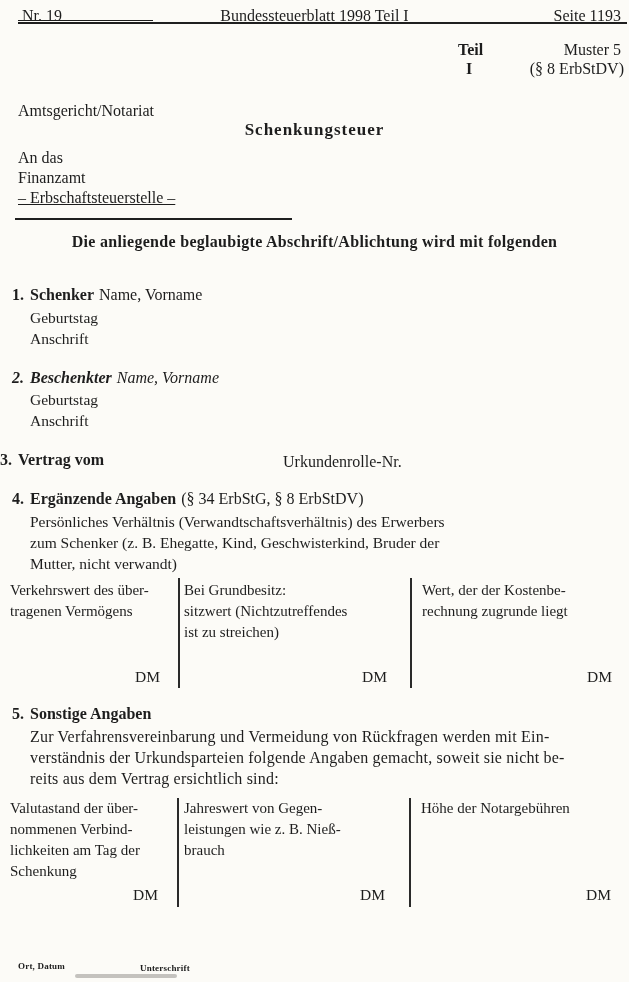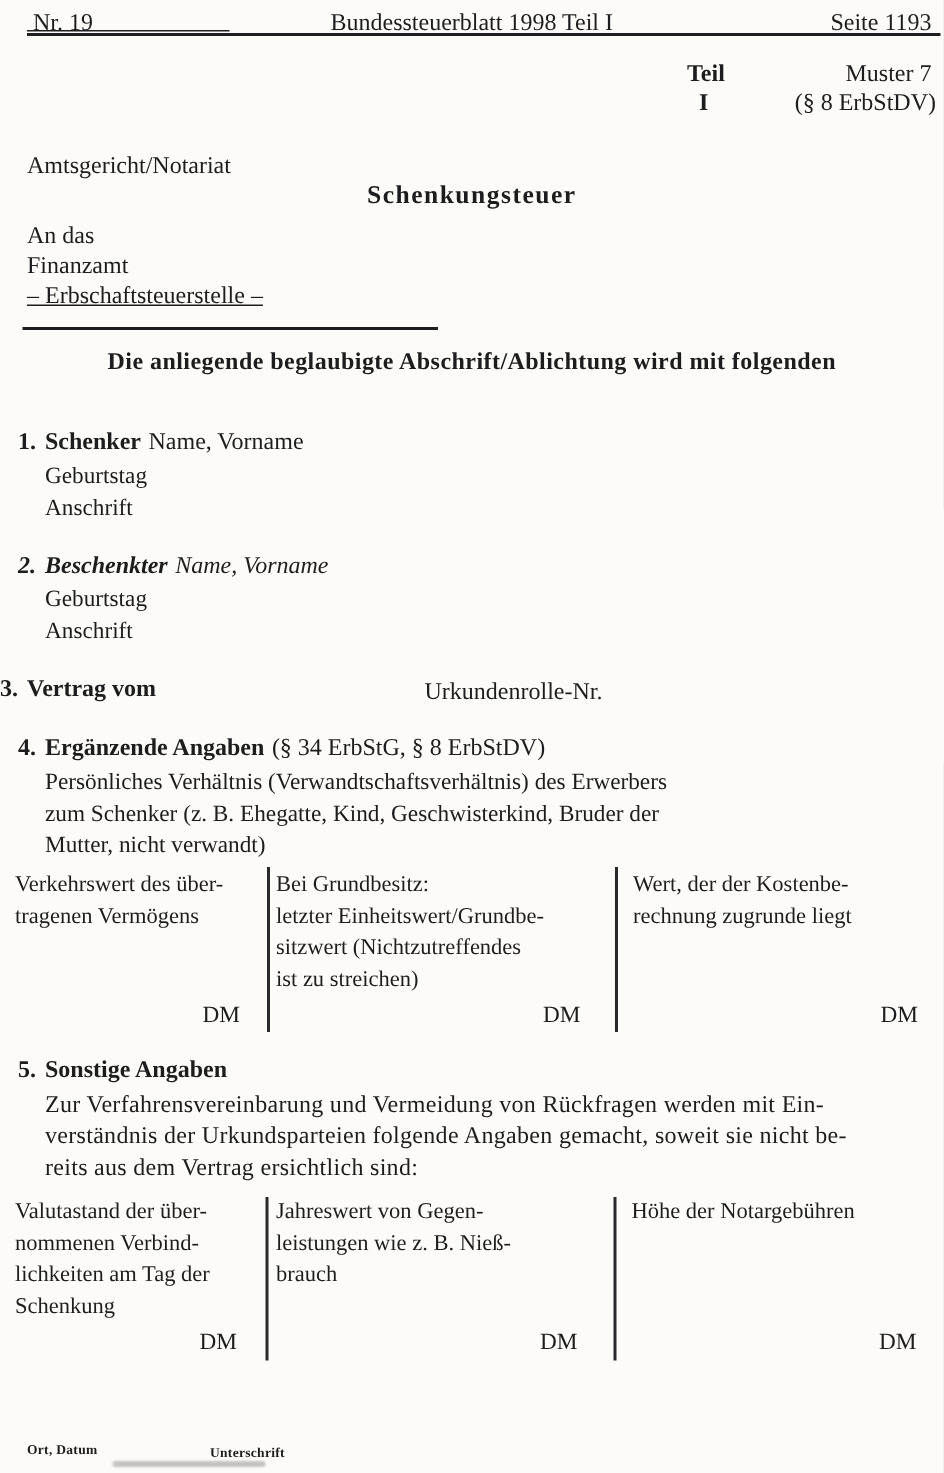--- a/index.html
+++ b/index.html
@@ -38,21 +38,21 @@
 
 <div class="page">
 
   <div class="abs sz16" style="left:22px;top:6px;">Nr. 19</div>
   <div class="abs sz16 center" style="top:6px;">Bundessteuerblatt 1998 Teil I</div>
   <div class="abs sz16" style="right:8px;top:6px;">Seite 1193</div>
   <div class="rule" style="left:18px;top:20px;width:135px;height:1px;"></div>
   <div class="rule" style="left:18px;top:22px;width:609px;height:2px;"></div>
 
   <div class="abs sz16 b" style="left:458px;top:40px;">Teil</div>
-  <div class="abs sz16" style="right:8px;top:40px;">Muster 7</div>
+  <div class="abs sz16" style="right:8px;top:40px;">Muster 5</div>
   <div class="abs sz16 b" style="left:466px;top:59px;">I</div>
   <div class="abs sz16" style="right:5px;top:59px;">(§ 8 ErbStDV)</div>
 
   <div class="abs sz16" style="left:18px;top:101px;">Amtsgericht/Notariat</div>
   <div class="abs formtitle center" style="top:120px;">Schenkungsteuer</div>
   <div class="abs sz16" style="left:18px;top:148px;">An das</div>
   <div class="abs sz16" style="left:18px;top:168px;">Finanzamt</div>
   <div class="abs sz16" style="left:18px;top:188px;text-decoration:underline;">– Erbschaftsteuerstelle –</div>
   <div class="rule" style="left:15px;top:218px;width:277px;height:2px;"></div>
 
@@ -83,21 +83,20 @@
   <div class="abs para" style="left:30px;top:555px;">Mutter, nicht verwandt)</div>
 
   <div class="vtable" style="top:580px;">
     <div class="vcol" style="left:10px;width:150px;">
       <div>Verkehrswert des über-</div>
       <div>tragenen Vermögens</div>
     </div>
     <div class="vdiv" style="left:178px;top:-2px;height:110px;"></div>
     <div class="vcol" style="left:184px;width:203px;">
       <div>Bei Grundbesitz:</div>
-      <div>letzter Einheitswert/Grundbe-</div>
       <div>sitzwert (Nichtzutreffendes</div>
       <div>ist zu streichen)</div>
     </div>
     <div class="vdiv" style="left:410px;top:-2px;height:110px;"></div>
     <div class="vcol" style="left:422px;width:190px;">
       <div>Wert, der der Kostenbe-</div>
       <div>rechnung zugrunde liegt</div>
     </div>
     <div class="dm" style="left:10px;top:86px;width:150px;">DM</div>
     <div class="dm" style="left:184px;top:86px;width:203px;">DM</div>

